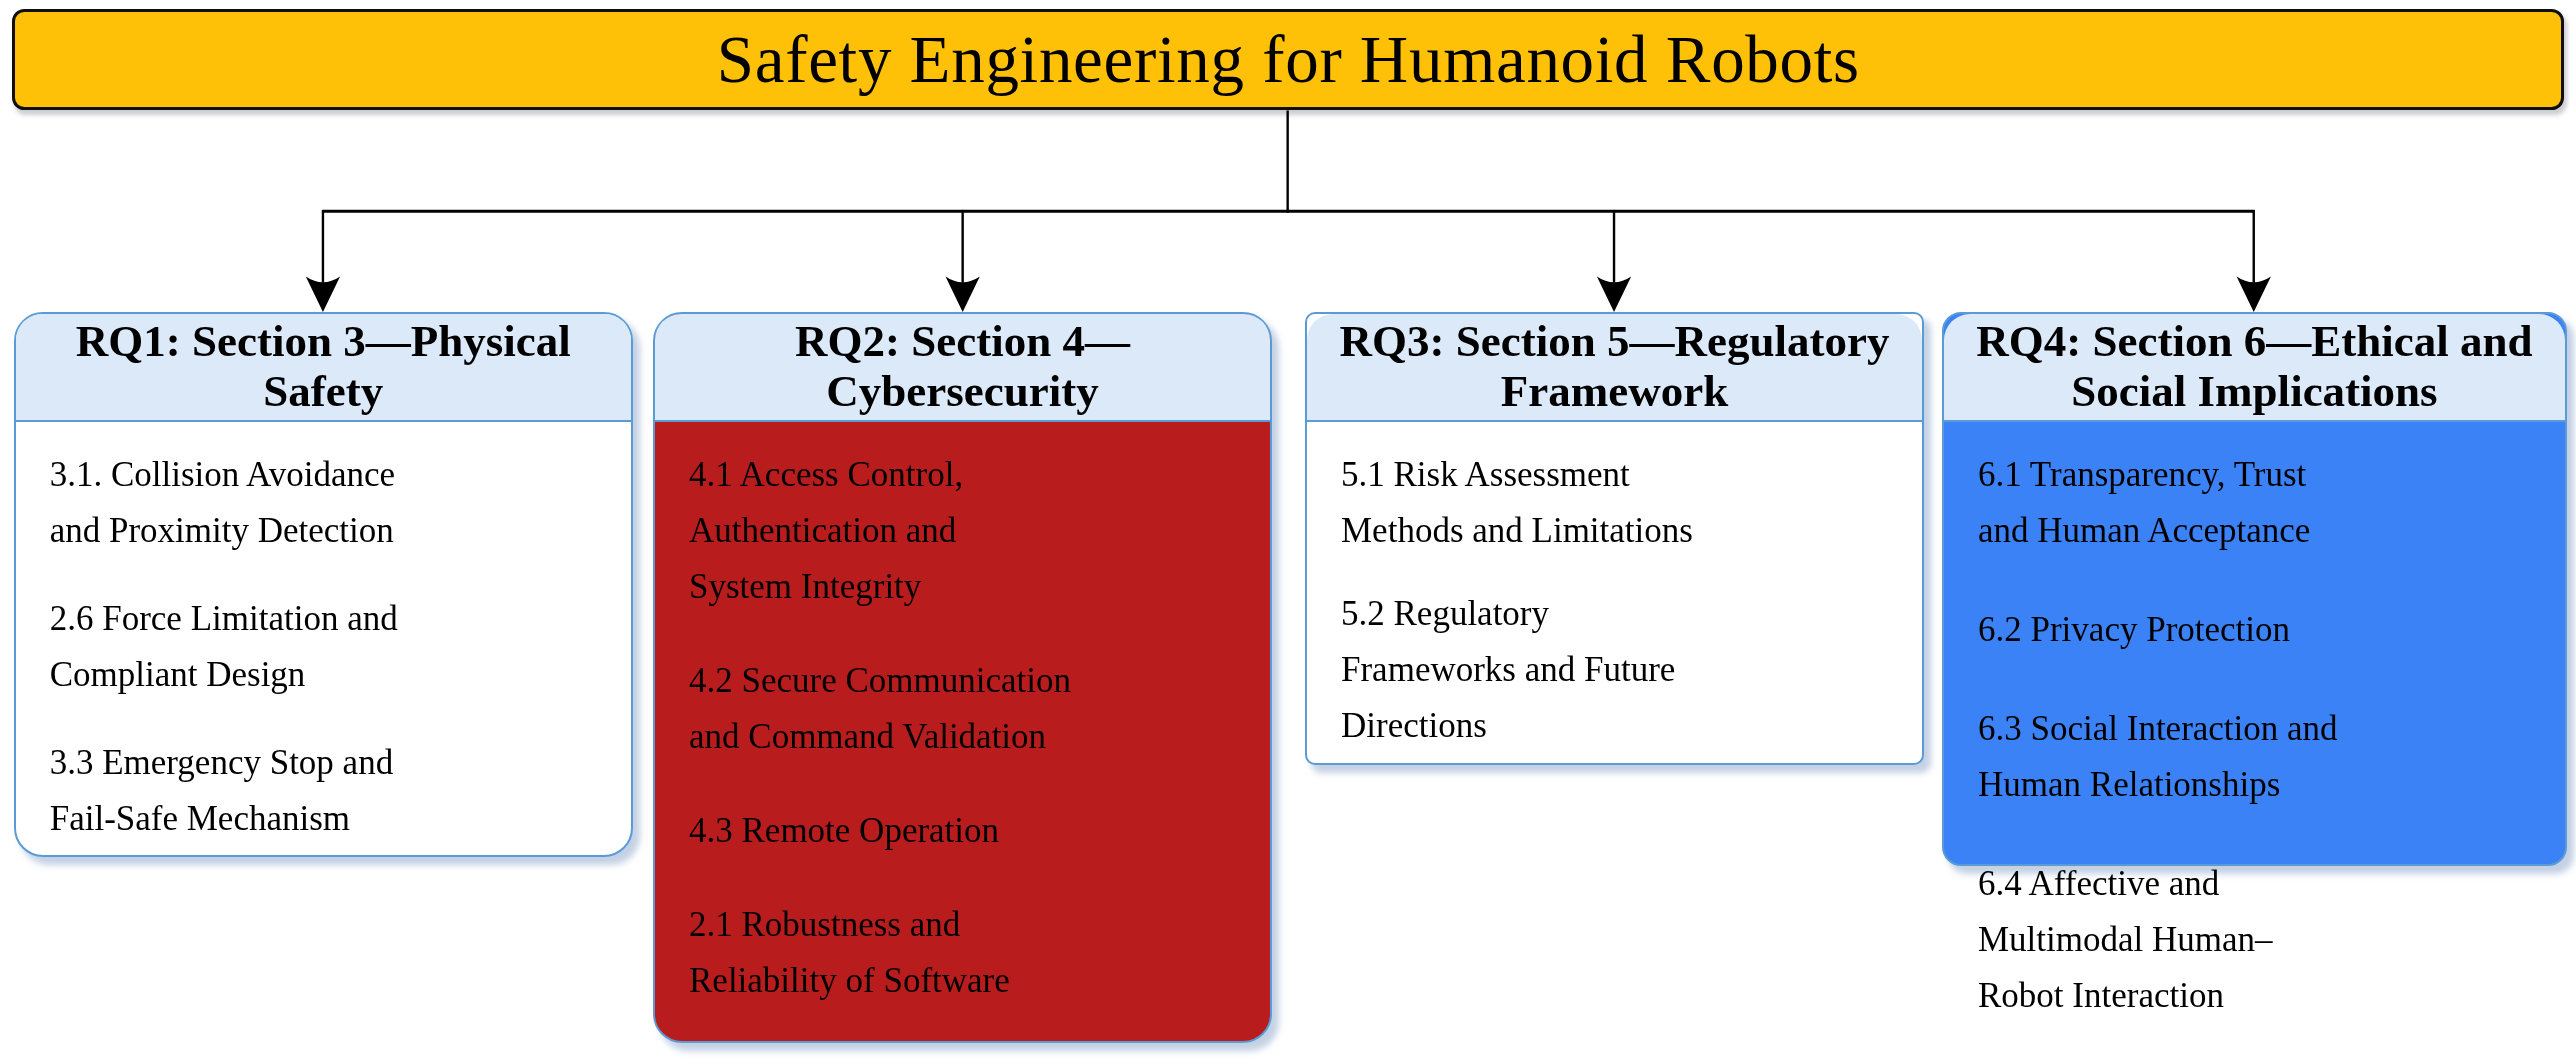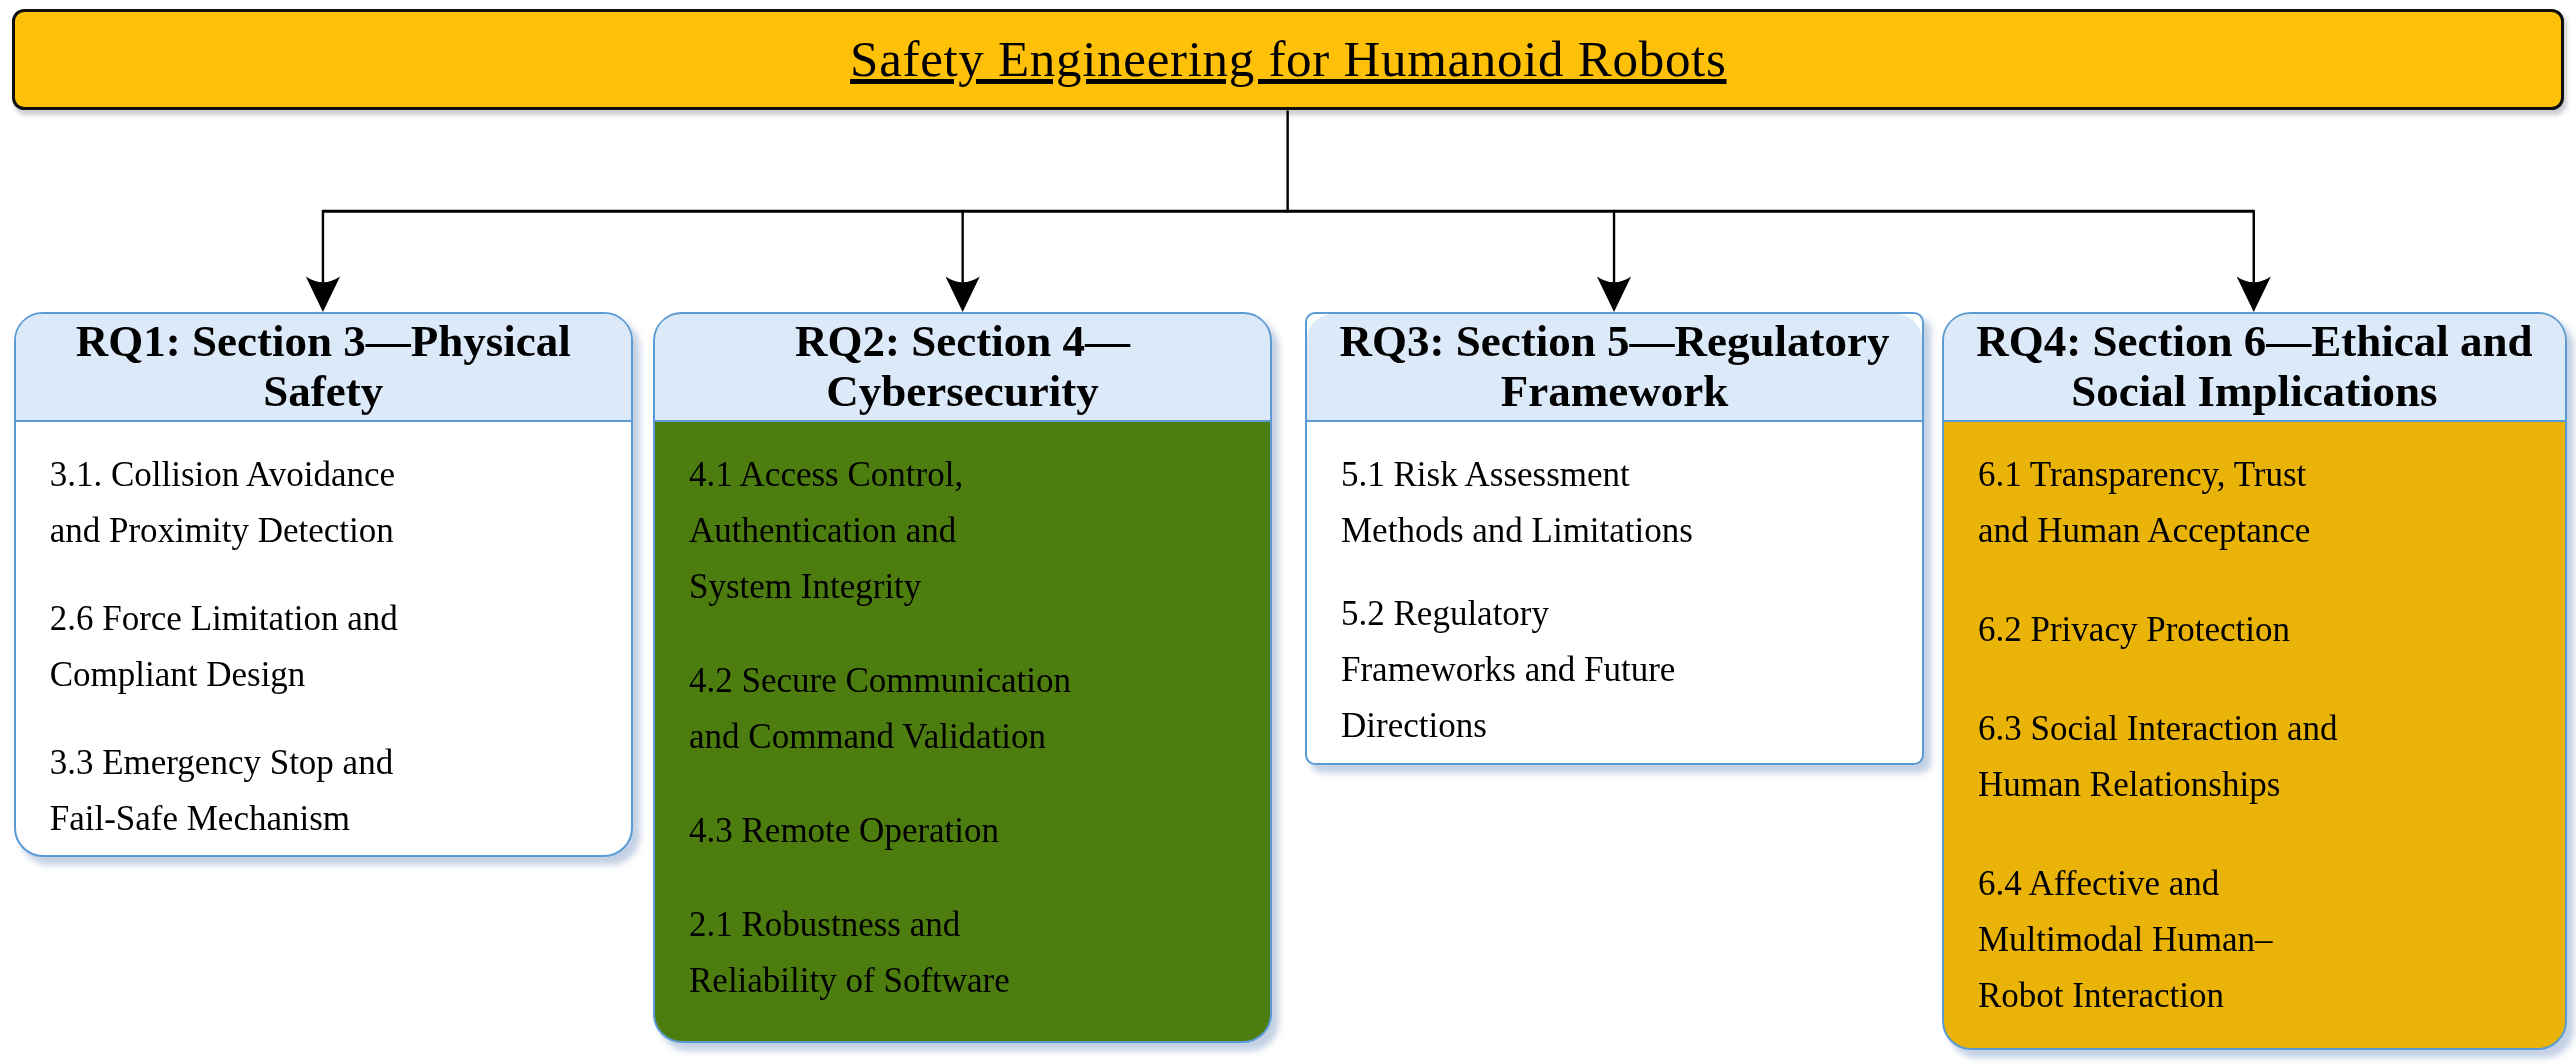--- a/index.html
+++ b/index.html
@@ -26,25 +26,24 @@
     box-sizing: border-box;
     border: 3.4px solid #0f0f0f;
     border-radius: 12.3px;
     background: #FFC008;
     display: flex;
     align-items: center;
     justify-content: center;
     box-shadow: 2.7px 4.1px 4.1px rgba(110,110,125,0.35);
   }
   .root-label {
-    font-size: 51px;
+    font-size: 67px;
     line-height: 1;
     letter-spacing: 0.7px;
     white-space: nowrap;
-    text-decoration: underline;
   }
   
   .connectors {
     position: absolute;
     left: 0;
     top: 0;
     width: 2576px;
     height: 1065px;
     pointer-events: none;
   }
@@ -129,21 +128,21 @@
     <div class="branch-body">
       <p class="item">3.1. Collision Avoidance
 and Proximity Detection</p>
       <p class="item">2.6 Force Limitation and
 Compliant Design</p>
       <p class="item">3.3 Emergency Stop and
 Fail-Safe Mechanism</p>
     </div>
   </section>
 
-  <section class="branch branch-rq2" style="left: 653px; width: 619px; height: 731px; border-color: rgb(91, 155, 213); background-color: #4d7c0f;">
+  <section class="branch branch-rq2" style="left: 653px; width: 619px; height: 731px; border-color: rgb(91, 155, 213); background-color: #b91c1c;">
     <header class="branch-header" style="background-color: rgb(219, 233, 248); border-color: rgb(91, 155, 213);">
       <span class="branch-title">RQ2: Section 4—
 Cybersecurity</span>
     </header>
     <div class="branch-body">
       <p class="item">4.1 Access Control,
 Authentication and
 System Integrity</p>
       <p class="item">4.2 Secure Communication
 and Command Validation</p>
@@ -160,21 +159,21 @@
     </header>
     <div class="branch-body">
       <p class="item">5.1 Risk Assessment
 Methods and Limitations</p>
       <p class="item">5.2 Regulatory
 Frameworks and Future
 Directions</p>
     </div>
   </section>
 
-  <section class="branch branch-rq4" style="left: 1942px; width: 625px; height: 738px; border-color: rgb(91, 155, 213); background-color: #eab308;">
+  <section class="branch branch-rq4" style="left: 1942px; width: 625px; height: 554px; border-color: rgb(91, 155, 213); background-color: #3b82f6; border-radius: 19px;">
     <header class="branch-header" style="background-color: rgb(219, 233, 248); border-color: rgb(91, 155, 213);">
       <span class="branch-title">RQ4: Section 6—Ethical and
 Social Implications</span>
     </header>
     <div class="branch-body">
       <p class="item">6.1 Transparency, Trust
 and Human Acceptance</p>
       <p class="item">6.2 Privacy Protection</p>
       <p class="item">6.3 Social Interaction and
 Human Relationships</p>

